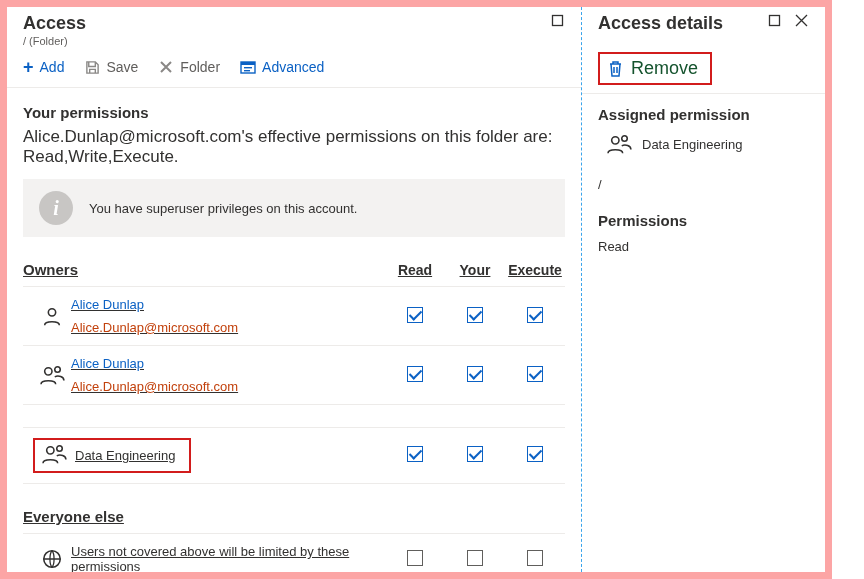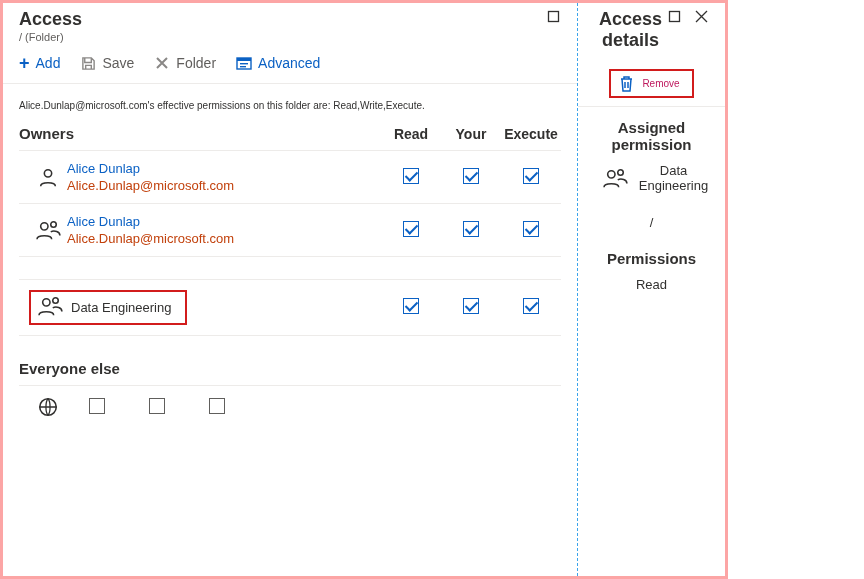--- a/index.html
+++ b/index.html
@@ -1,60 +1,60 @@
 <!DOCTYPE html>
 <html><head>
   <meta charset="utf-8">
   <style>
     * { box-sizing: border-box; margin: 0; padding: 0; }
     html, body { font-family: "Segoe UI", Tahoma, sans-serif; font-size: 13px; color: #323130; background: #fff; }
-    .screen { width: 728px; height: 579px; border: 3px solid #fca5a5; display: flex; overflow: hidden; }
+    .screen { width: 832px; height: 579px; border: 7px solid #fca5a5; display: flex; overflow: hidden; }
     .left-pane { flex: 0 0 574px; display: flex; flex-direction: column; }
-    .right-pane { flex: 1; border-left: 1px dashed #3aa4eb; display: flex; flex-direction: column; text-align: center; }
+    .right-pane { flex: 1; border-left: 1px dashed #3aa4eb; display: flex; flex-direction: column; }
 
     
     .pane-header { padding: 6px 16px 2px 16px; display: flex; align-items: flex-start; justify-content: space-between; }
     .pane-title { font-size: 18px; font-weight: 600; color: #323130; }
     .pane-sub { font-size: 11px; color: #605e5c; margin-top: 1px; }
     .pane-icons { display: flex; gap: 12px; align-items: center; }
     .wicon { width: 15px; height: 15px; display: inline-flex; align-items: center; justify-content: center; }
     .wicon svg { display: block; }
 
     
     .cmdbar { display: flex; gap: 20px; padding: 10px 16px 12px 16px; align-items: center; border-bottom: 1px solid #edebe9; }
     .cmdbtn { display: inline-flex; align-items: center; gap: 6px; font-size: 14px; color: #605e5c; cursor: pointer; }
     .cmdbtn.add { color: #0b61c4; }
     .cmdbtn.add .icon { font-size: 18px; font-weight: 600; line-height: 14px; }
     .cmdbtn .gicon { width: 16px; height: 16px; display: inline-flex; align-items: center; justify-content: center; }
     .cmdbtn svg { display: block; }
 
     .cmdbar-right { border-bottom: 1px solid #edebe9; padding: 8px 16px; }
     .remove-box { display: inline-flex; align-items: center; gap: 8px; border: 2.5px solid #d21c1c; padding: 4px 12px 4px 8px; }
     .remove-box svg { display: block; }
-    .remove-box span.lab { color: #be185d; font-size: 10px; }
+    .remove-box span.lab { color: #14532d; font-size: 18px; }
 
     .body-scroll { padding: 16px 16px 24px 16px; overflow: auto; }
     .section-heading { font-size: 15px; font-weight: 600; color: #323130; margin-bottom: 6px; }
-    .desc { font-size: 10px; color: #323130; margin-bottom: 12px; }
+    .desc { font-size: 17px; color: #323130; margin-bottom: 12px; }
 
     
     .banner { background: #f3f2f1; display: flex; align-items: center; gap: 16px; padding: 12px 16px; margin-bottom: 22px; }
     .info-circ { width: 34px; height: 34px; border-radius: 50%; background: #c8c6c4; display: flex; align-items: center; justify-content: center; color: #fff; }
     .info-circ::before { content: "i"; font-family: Georgia, serif; font-style: italic; font-weight: 700; font-size: 20px; }
     .banner-text { font-size: 13px; color: #323130; }
 
     
-    .perm-table { border-bottom: 1px solid #edebe9; margin-bottom: 22px; }
+    .perm-table { border-bottom: 1px solid #edebe9; margin-bottom: 22px; text-decoration: underline; }
     .tbl-head { display: flex; align-items: center; font-size: 14px; font-weight: 600; padding: 2px 0 8px 0; }
     .col-name { flex: 1; }
     .col-chk { width: 60px; text-align: center; }
     .row { display: flex; align-items: center; padding: 10px 0 10px 10px; border-top: 1px solid #edebe9; }
     .usericon { width: 38px; display: flex; align-items: center; justify-content: center; }
     .usericon svg { display: block; }
-    .nameblock { flex: 1; display: flex; flex-direction: column; gap: 2px; }
+    .nameblock { flex: 1; display: flex; flex-direction: column; gap: 8px; }
     .uname { font-size: 13px; color: #0b61c4; }
     .uemail { font-size: 13px; color: #c2410c; }
     .chk { width: 60px; text-align: center; }
     .cbox { display: inline-block; width: 16px; height: 16px; border: 1px solid #605e5c; position: relative; background: #fff; }
     .cbox.checked { border-color: #0b61c4; }
     .cbox.checked::after { content: ""; position: absolute; left: 4px; top: 0px; width: 5px; height: 10px; border-right: 2px solid #0b61c4; border-bottom: 2px solid #0b61c4; transform: rotate(45deg); }
 
     .boxed-highlight { display: inline-flex; align-items: center; gap: 8px; border: 2.5px solid #d21c1c; padding: 3px 14px 3px 6px; }
 
     
@@ -113,22 +113,27 @@
               <rect x="1" y="3" width="14" height="3" fill="#0b61c4"></rect>
               <rect x="4" y="8" width="8" height="1.4" fill="#0b61c4"></rect>
               <rect x="4" y="11" width="6" height="1.4" fill="#0b61c4"></rect>
             </svg>
         </span>
         <span>Advanced</span>
       </div>
     </div>
 
     <div class="body-scroll">
+      <div class="section-heading">Your permissions</div>
       <div class="desc">Alice.Dunlap@microsoft.com's effective permissions on this folder are: Read,Write,Execute.</div>
 
+      <div class="banner">
+        <div class="info-circ"></div>
+        <div class="banner-text">You have superuser privileges on this account.</div>
+      </div>
 
       <div class="perm-table">
         <div class="tbl-head">
           <div class="col-name section-heading" style="margin-bottom:0">Owners</div>
           <div class="col-chk">Read</div>
           <div class="col-chk">Your</div>
           <div class="col-chk">Execute</div>
         </div>
 
         <div class="row">
@@ -194,20 +199,23 @@
             <div class="col-chk"></div>
             <div class="col-chk"></div>
         </div>
         <div class="row">
           <div class="usericon">
             <svg width="22" height="22" viewBox="0 0 24 24">
                 <circle cx="12" cy="12" r="9" fill="none" stroke="#323130" stroke-width="1.7"></circle>
                 <path d="M3 12h18M12 3c3 3 3 15 0 18M12 3c-3 3-3 15 0 18" fill="none" stroke="#323130" stroke-width="1.4"></path>
               </svg>
           </div>
+          <div class="nameblock">
+            <span style="color:#323130">Users not covered above will be limited by these permissions</span>
+          </div>
           <div class="chk"><span class="cbox"></span></div>
           <div class="chk"><span class="cbox"></span></div>
           <div class="chk"><span class="cbox"></span></div>
         </div>
       </div>
     </div>
   </div>
 
   <div class="right-pane">
     <div class="pane-header" style="padding-bottom:10px">

